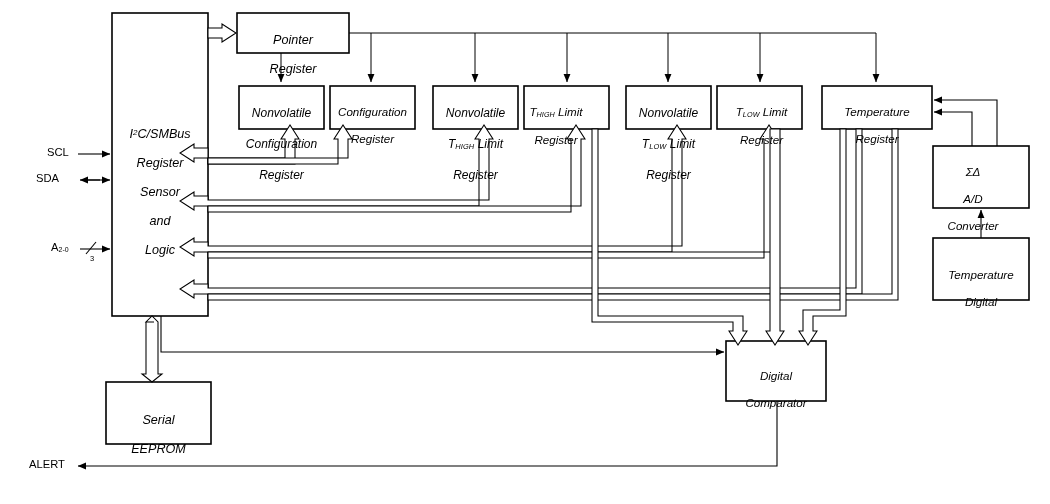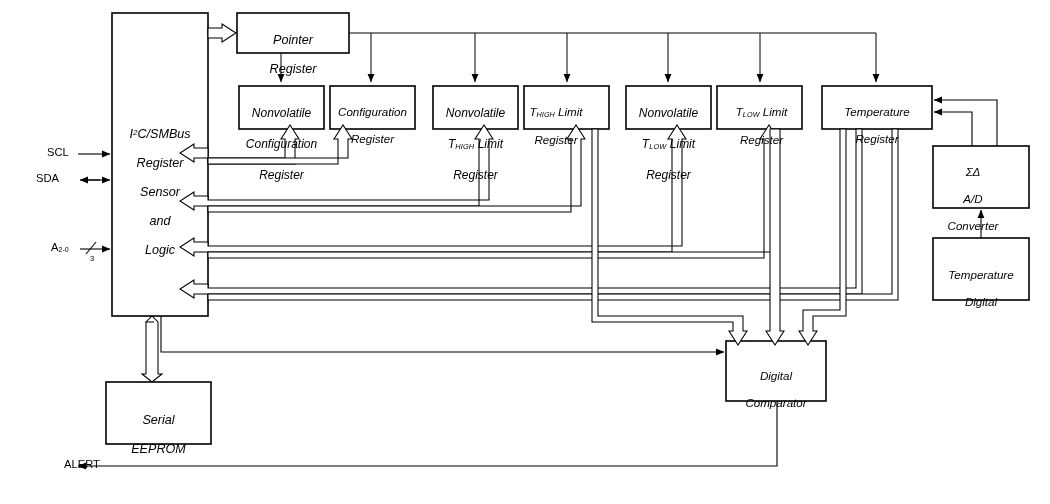--- a/index.html
+++ b/index.html
@@ -172,15 +172,15 @@
 
   <div class="lbl big" style="left:106px;top:398px;width:105px;">
     <span>Serial</span><br>
     <span>EEPROM</span>
   </div>
 
   <div class="pin sig" style="left:47px;top:146px;">SCL</div>
   <div class="pin sig" style="left:36px;top:172px;">SDA</div>
   <div class="pin sig" style="left:51px;top:241px;">A<sub>2-0</sub></div>
   <div class="pin" style="left:90px;top:254px;font-size:7.5px;">3</div>
-  <div class="pin sig" style="left:29px;top:458px;margin-left:35px;">ALERT</div>
+  <div class="pin sig" style="left:29px;top:458px;">ALERT</div>
 
 </div>
 
 </body></html>

